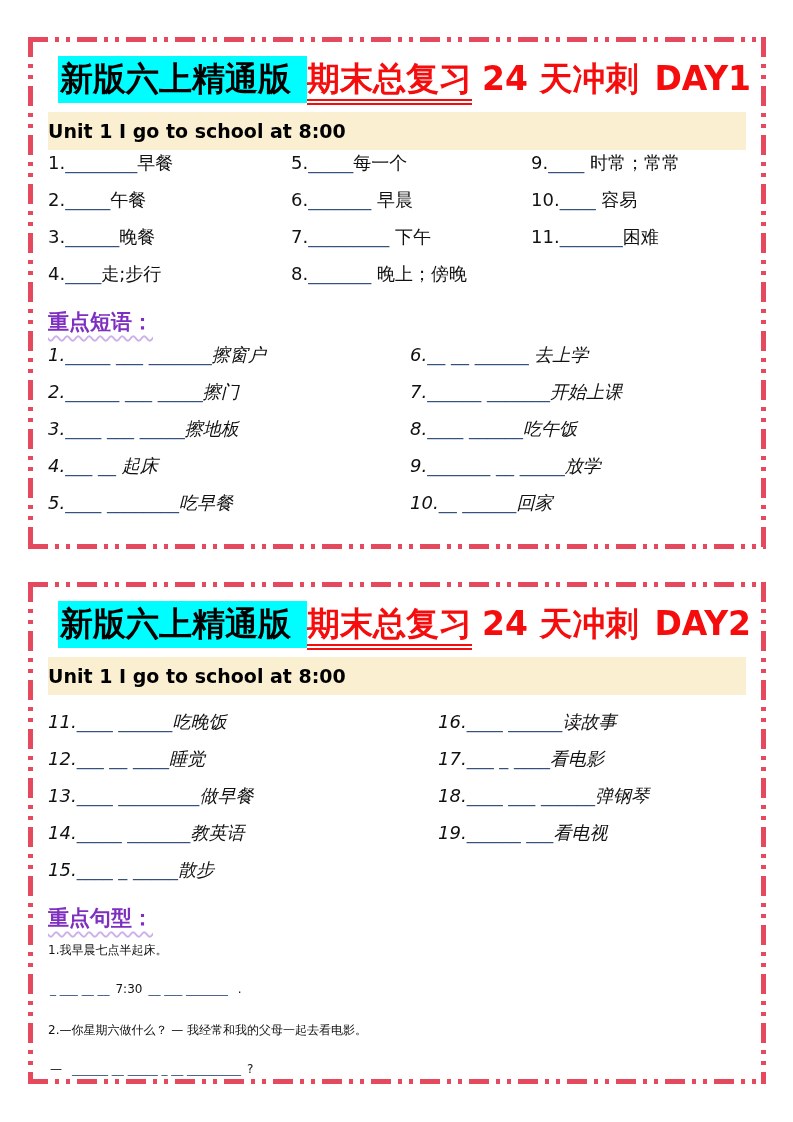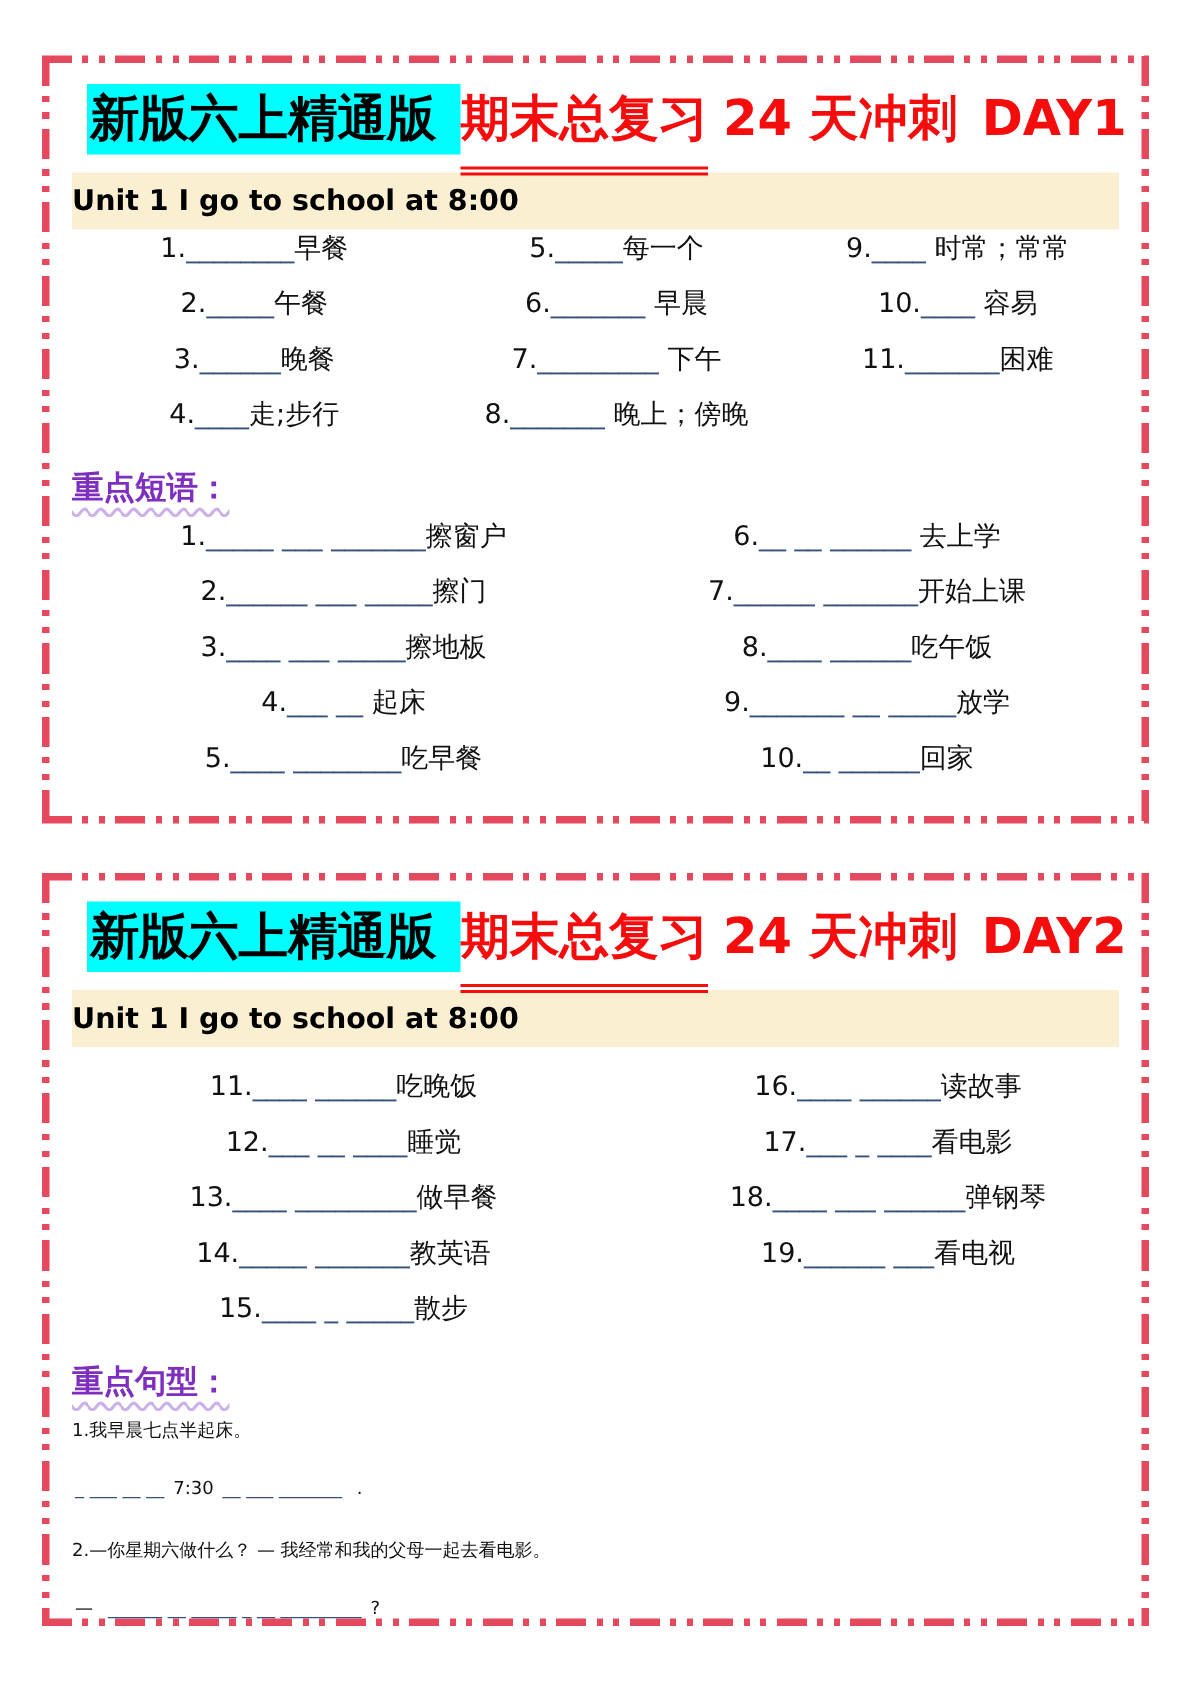--- a/index.html
+++ b/index.html
@@ -20,39 +20,39 @@
       repeating-linear-gradient(180deg,#e4495e 0 20px,transparent 20px 27px,#e4495e 27px 31px,transparent 31px 38px,#e4495e 38px 42px,transparent 42px 49px);
     background-size:100% 5px,100% 5px,5px 100%,5px 100%;
     background-position:top left,bottom left,top left,top right;
     background-repeat:no-repeat;
   }
   .card1{margin-top:37px;height:512px;}
   .card2{margin-top:33px;height:502px;}
   .title{margin:8px 0 2px 10px;font-size:33px;font-weight:bold;line-height:48px;white-space:nowrap;}
   .hl{background:#00fdff;color:#000;padding:3px 16px 5px 2px;}
   .red{color:#f50d0d;}
-  .ul{border-bottom:6px double #f50d0d;padding-bottom:11px;font-family:Liberation Mono, monospace;}
+  .ul{border-bottom:6px double #f50d0d;padding-bottom:1px;}
   .rest{margin-left:10px;}
   .day{margin-left:16px;}
   .banner{
     margin-top:9px;background:#faefd0;text-align:left;
     font-size:19px;font-weight:bold;color:#000;padding:8px 0;
   }
   .heading{
     color:#7e2fc0;font-size:21px;font-weight:bold;margin:10px 0 10px 0;
     display:inline-block;
     text-decoration:underline;text-decoration-style:wavy;
     text-decoration-color:#cbb0ea;text-decoration-thickness:2px;
     text-underline-offset:6px;
   }
   .headwrap{line-height:20px;margin-top:4px;}
   .grid3{display:grid;grid-template-columns:243px 240px 1fr;}
-  .grid2{display:grid;grid-template-columns:362px 1fr;}
+  .grid2{display:grid;grid-template-columns:362px 1fr;font-style:italic;}
   .col{display:block;}
-  .item{font-size:18px;line-height:25px;margin-bottom:12px;white-space:nowrap;text-align:center;}
+  .item{font-size:18px;line-height:25px;margin-bottom:12px;white-space:nowrap;}
   .num{color:#111;}
   .blank{color:#35517d;white-space:pre;letter-spacing:0;}
   .lbl{color:#111;}
   .sent{font-size:12px;line-height:25px;margin-bottom:14px;white-space:nowrap;}
   .sent .mid{color:#111;margin:0 6px;text-align:right;}
   .sent .dash{margin-right:10px;}
   .fillline{margin:4px 0 16px 2px;}
 </style>
 </head>
 <body>

